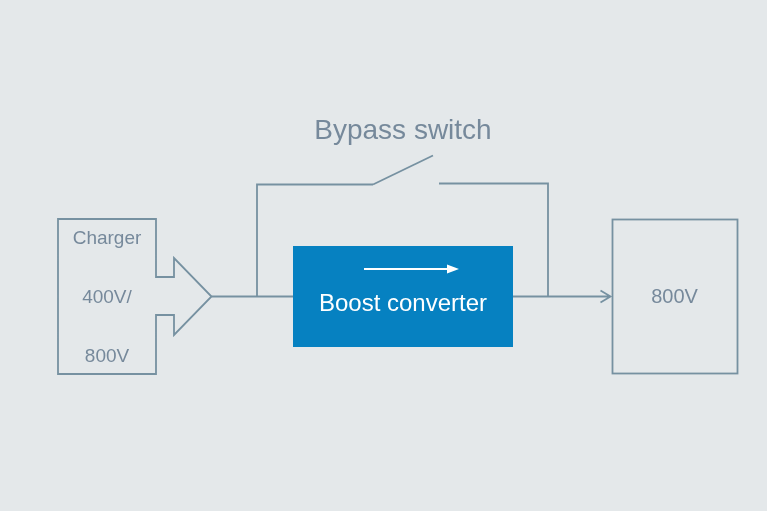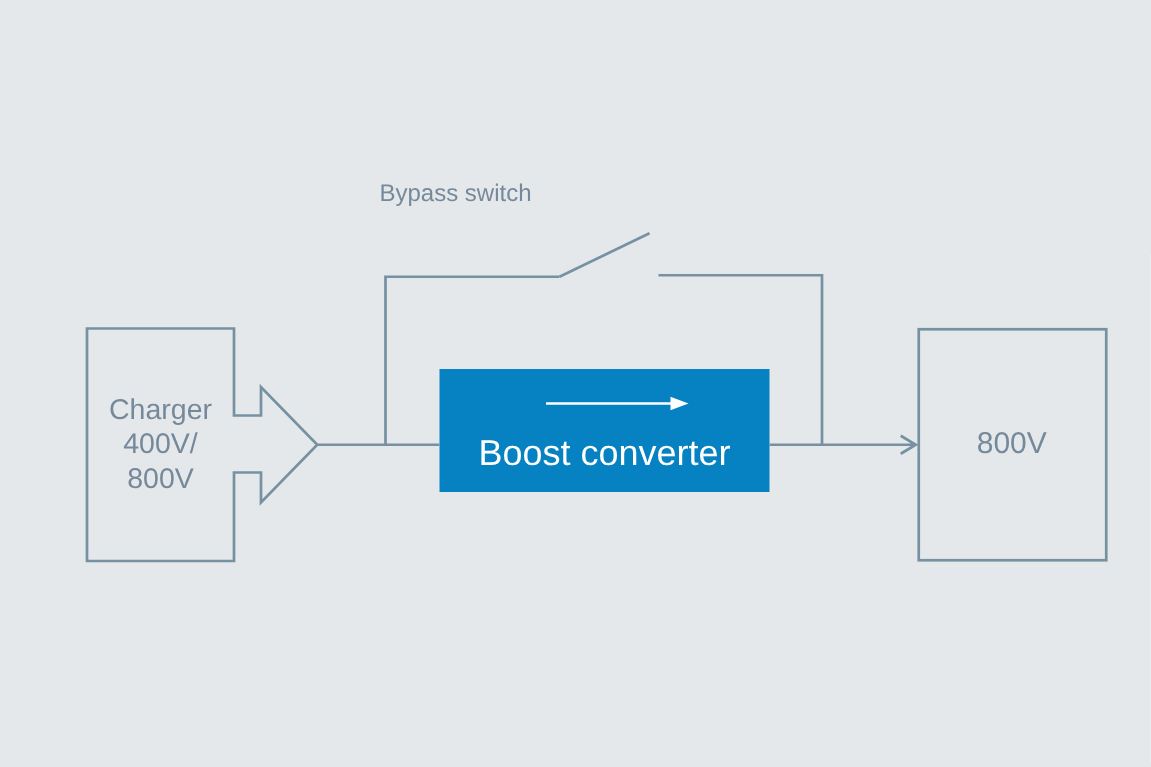--- a/index.html
+++ b/index.html
@@ -27,21 +27,21 @@
   .ln{
     fill:none;
     stroke:var(--line);
     stroke-width:1.8;
     stroke-linejoin:miter;
     stroke-linecap:butt;
   }
   .boost-box{
     position:absolute;
     left:293px; top:246px;
-    width:220px; height:82px;
+    width:220px; height:101px;
     background:var(--blue);
   }
   .boost-arrow{
     position:absolute;
     left:70px; top:17px;
   }
   .boost-label{
     position:absolute;
     left:0; right:0; top:42px;
     text-align:center;
@@ -50,31 +50,32 @@
     line-height:30px;
     white-space:nowrap;
   }
   .label{
     position:absolute;
     color:var(--text);
   }
   .bypass-label{
     left:253px; top:118px;
     width:300px;
-    text-align:left;
-    font-size:16px;
+    text-align:center;
+    font-size:28px;
     line-height:24px;
     white-space:nowrap;
   }
   .box-label{
     display:flex;
     flex-direction:column;
     justify-content:center;
     align-items:center;
     text-align:center;
+    gap:36px;
   }
   .charger-label{
     left:58px; top:219px;
     width:98px; height:155px;
     font-size:19px;
     line-height:23px;
   }
   .battery-label{
     left:612px; top:219px;
     width:125px; height:154px;

